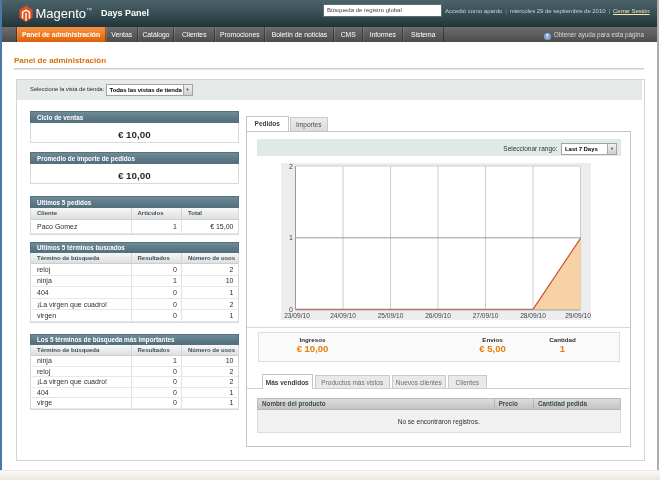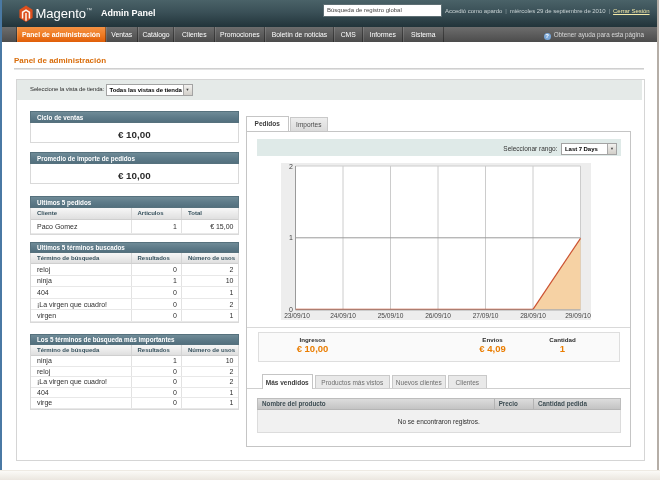--- a/index.html
+++ b/index.html
@@ -77,21 +77,21 @@
 <body>
 <div id="page">
 
   <div class="abs" id="hdr">
     <svg class="abs" id="logo" width="14" height="17.5" viewBox="0 0 18 21">
       <path d="M9 0 L17.5 5.2 L17.5 15.8 L9 21 L0.5 15.8 L0.5 5.2 Z" fill="#dd4f1d"></path>
       <path d="M4.6 16.5 V8.6 L9 5.9 L13.4 8.6 V16.5" stroke="#fdf6ee" stroke-width="1.9" fill="none"></path>
       <path d="M9 9.5 V19.6" stroke="#fdf6ee" stroke-width="1.9" fill="none"></path>
     </svg>
     <div class="abs" id="mgtxt">Magento<span id="mgtm">™</span></div>
-    <div class="abs" id="aptxt">Admin Panel</div>
+    <div class="abs" id="aptxt">Days Panel</div>
     <div class="abs" id="search">Búsqueda de registro global</div>
     <div class="abs" id="acct">Accedió como apardo<span class="sep">|</span>miércoles 29 de septiembre de 2010<span class="sep">|</span><a>Cerrar Sesión</a></div>
   </div>
 
   <div class="abs" id="nav">
     <div class="pad"></div>
     <div class="nitem nactive" style="width:89px;">Panel de administración</div>
     <div class="nitem" style="width:32.5px;">Ventas</div>
     <div class="nitem" style="width:36px;">Catálogo</div>
     <div class="nitem" style="width:40.5px;">Clientes</div>
@@ -281,21 +281,21 @@
     </g>
   </svg>
   <div class="abs" id="secline"></div>
   <div class="abs" id="totals">
     <div class="tcell" style="left:9px;">
         <div class="lab">Ingresos</div>
         <div class="val">€ 10,00</div>
       </div>
     <div class="tcell" style="left:189px;">
         <div class="lab">Envios</div>
-        <div class="val">€ 4,09</div>
+        <div class="val">€ 5,00</div>
       </div>
     <div class="tcell" style="left:259px;">
         <div class="lab">Cantidad</div>
         <div class="val">1</div>
       </div>
   </div>
   <div class="abs tab tabact" style="left:262px;top:374px;width:50.5px;height:15px;z-index:3;">Más vendidos</div>
   <div class="abs tab tabin" style="left:315px;top:375px;width:74.5px;height:14px;">Productos más vistos</div>
   <div class="abs tab tabin" style="left:392px;top:375px;width:53.6px;height:14px;">Nuevos clientes</div>
   <div class="abs tab tabin" style="left:448px;top:375px;width:38.6px;height:14px;">Clientes</div>

